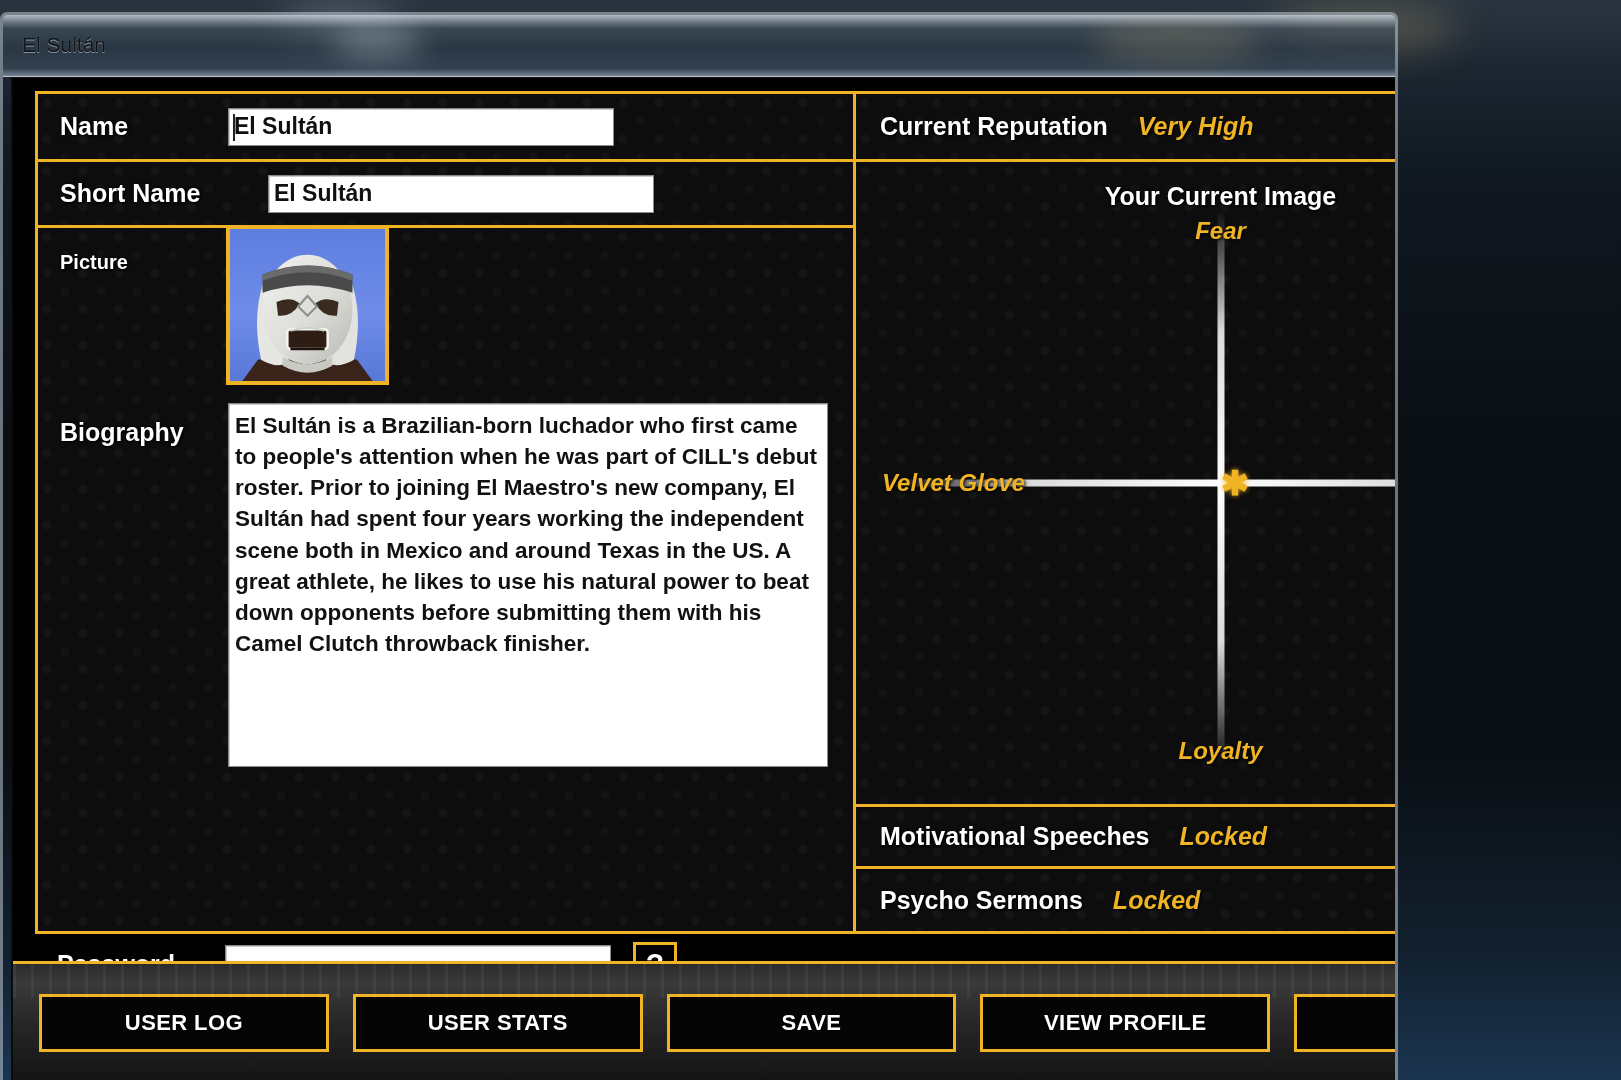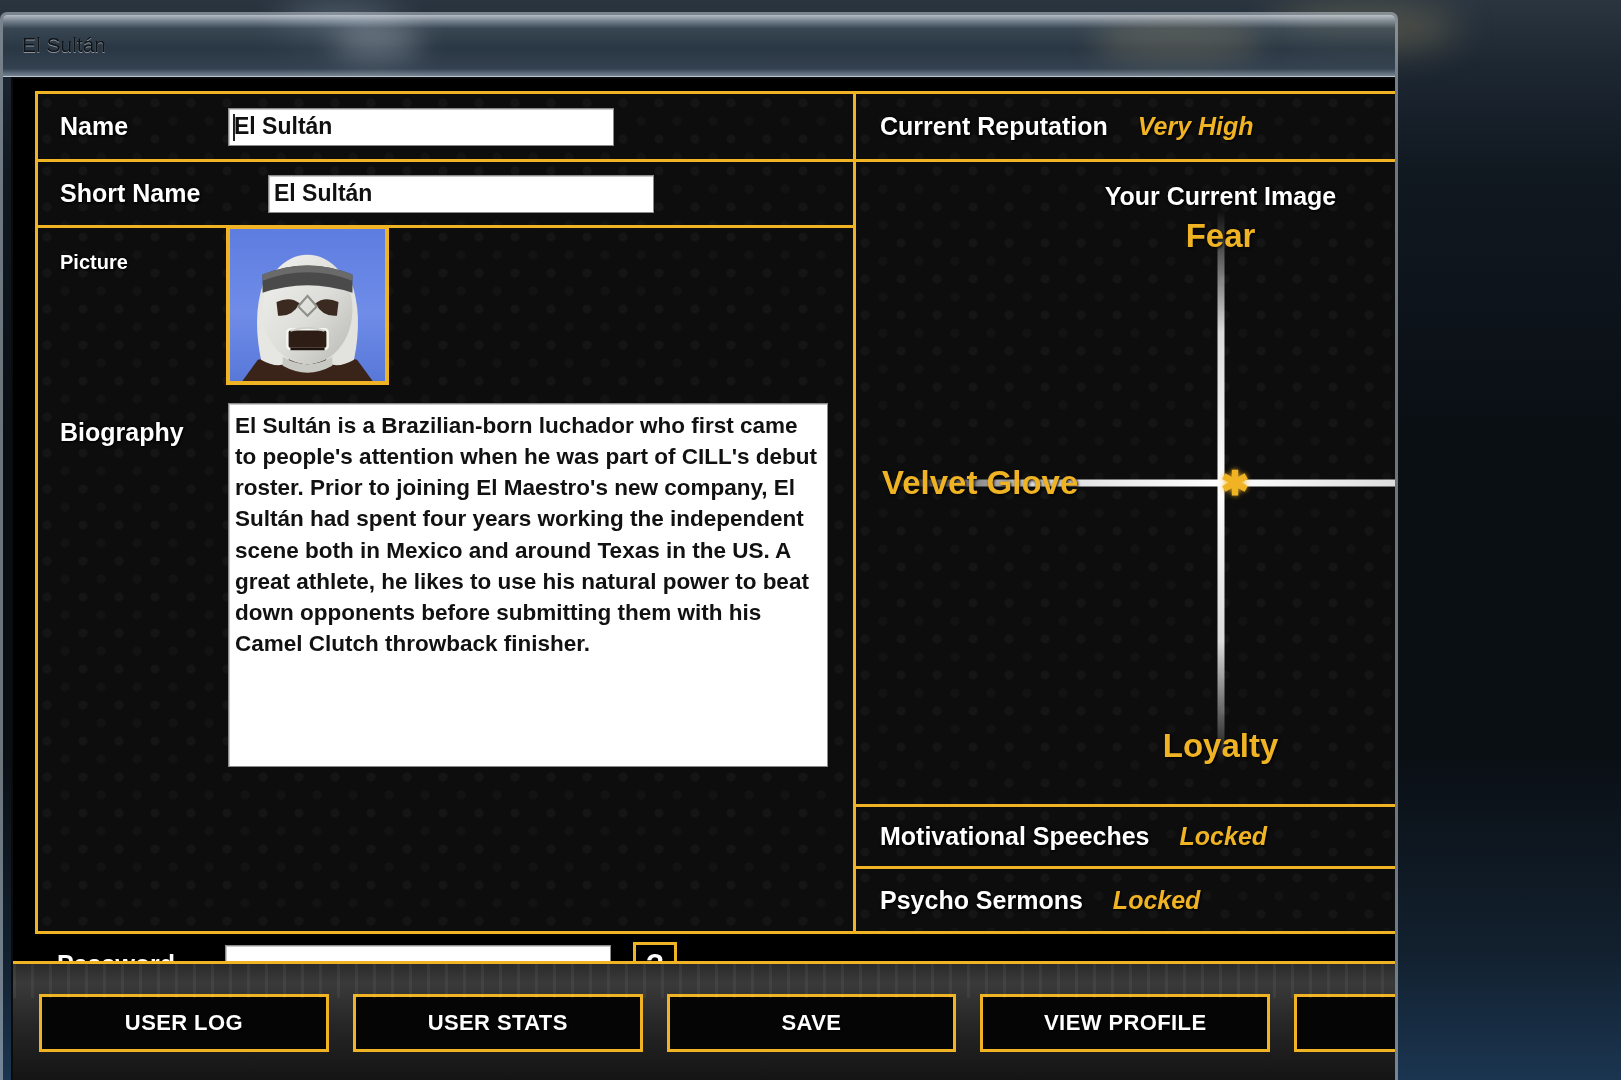--- a/index.html
+++ b/index.html
@@ -329,24 +329,25 @@
     background: linear-gradient(90deg,
       rgba(255,255,255,0) 0%,
       rgba(255,255,255,0.85) 22%,
       rgba(255,255,255,1) 50%,
       rgba(255,255,255,0.85) 78%,
       rgba(255,255,255,0) 100%);
   }
   .quad-label {
     position: absolute;
     color: #f0b323;
-    font-size: 33px;
+    font-size: 24px;
     font-weight: bold;
     text-shadow: 1px 1px 3px #000;
     white-space: nowrap;
+    font-style: italic;
   }
   #lbl-top    { top: 55px;  left: 50%; transform: translateX(-50%); }
   #lbl-bottom { bottom: 39px; left: 50%; transform: translateX(-50%); }
   #lbl-left   { left: 26px;  top: 50%; transform: translateY(-50%); }
   #lbl-right  { right: 24px; top: 50%; transform: translateY(-50%); }
 
   #marker {
     position: absolute;
     color: #f0b323;
     font-size: 34px;

